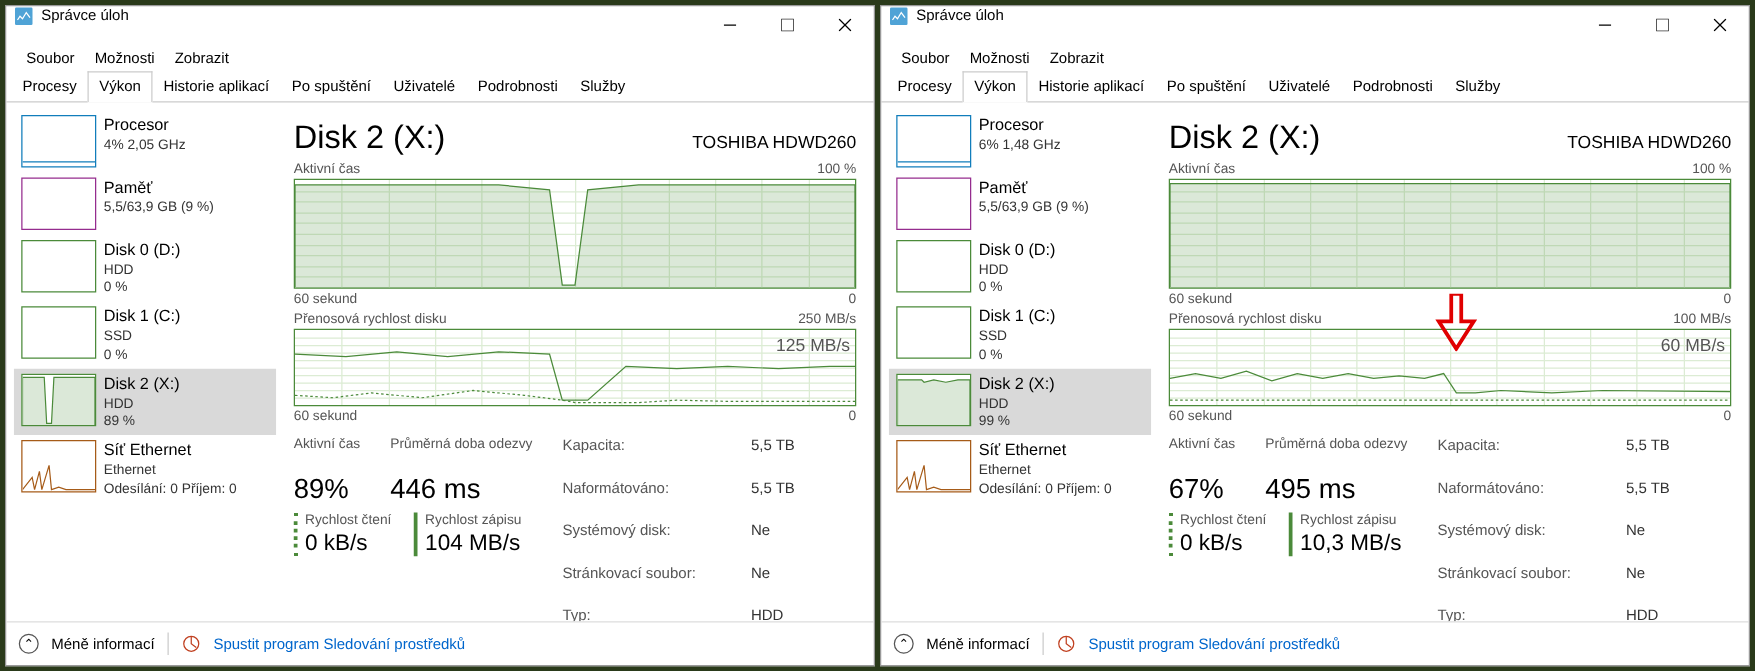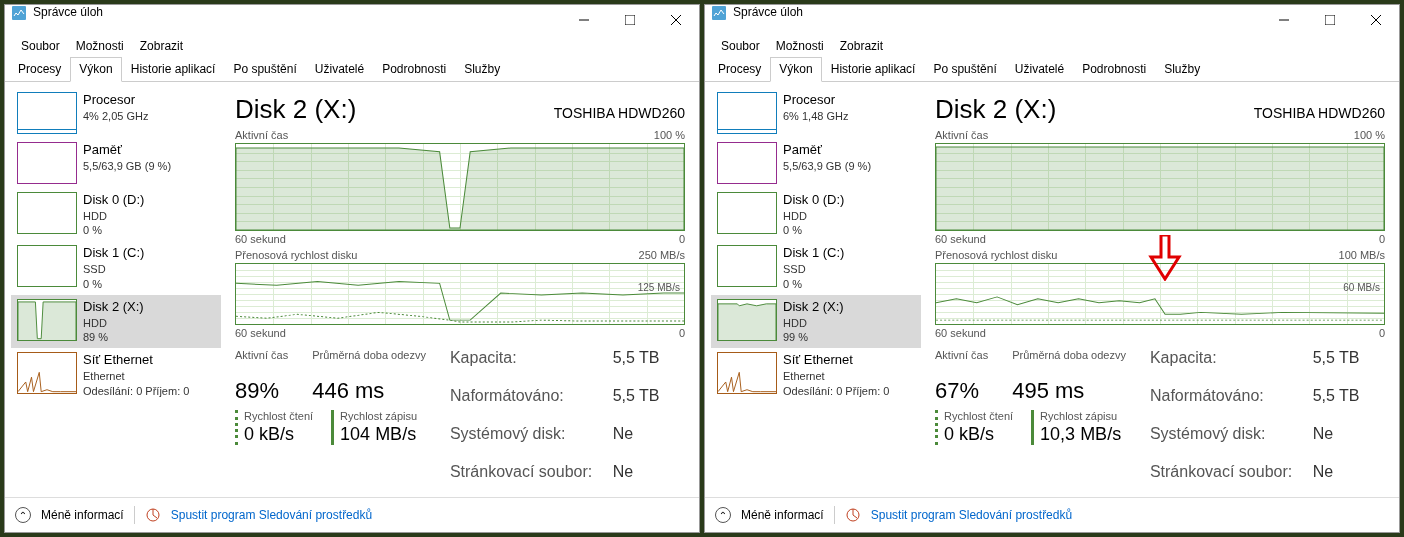--- a/index.html
+++ b/index.html
@@ -37,30 +37,30 @@
 .chart-box { border: 1px solid #4b8a3a; height: 88px; position: relative; background: #fff; margin-top: 2px; overflow: hidden; }
 .chart-box.small { height: 62px; }
 .chart-x { display: flex; justify-content: space-between; font-size: 11px; color: #555; margin-top: 2px; }
 .gridlines { position: absolute; inset: 0; }
 .gridlines .h { position: absolute; left: 0; right: 0; border-top: 1px solid #dcecd4; }
 .gridlines .v { position: absolute; top: 0; bottom: 0; border-left: 1px solid #dcecd4; }
 .chart-svg { position: absolute; inset: 0; width: 100%; height: 100%; }
 .chart-svg path { fill: rgba(75,138,58,0.2); stroke: #4b8a3a; stroke-width: 1; }
 .chart-svg path.line-only { fill: none; }
 .chart-svg path.dashed { stroke-dasharray: 2 2; fill: none; }
-.midlabel { position: absolute; right: 4px; top: 18px; font-size: 10px; color: #555; }
+.midlabel { position: absolute; right: 4px; top: 4px; font-size: 14px; color: #555; }
 .stats { display: flex; margin-top: 10px; gap: 24px; font-size: 12px; }
 .stat-col { display: flex; flex-direction: column; }
 .stat-label { font-size: 11px; color: #555; }
 .stat-big { font-size: 22px; margin-top: 17px; }
 .stat-small { font-size: 18px; margin-top: 2px; }
 .rw-block { display: flex; gap: 18px; margin-top: 6px; }
 .rw { border-left: 3px solid #4b8a3a; padding-left: 6px; }
 .rw.dashed { border-left: 3px dotted #4b8a3a; }
-.info-grid { display: grid; grid-template-columns: auto auto; column-gap: 24px; row-gap: 2px; font-size: 16px; color: #333; gap: 20px; }
+.info-grid { display: grid; grid-template-columns: auto auto; column-gap: 24px; row-gap: 2px; font-size: 12px; color: #333; gap: 20px; }
 .info-grid .lbl { color: #555; }
 .footer { border-top: 1px solid #ddd; padding: 8px 10px; display: flex; align-items: center; gap: 10px; font-size: 12px; }
 .footer .divider { width: 1px; height: 18px; background: #ccc; }
 .footer .linkish { color: #0066cc; cursor: pointer; }
 .footer-icon { width: 16px; height: 16px; }
 .footer-icon.chev { display: inline-flex; align-items: center; justify-content: center; border: 1px solid #555; border-radius: 50%; font-size: 10px; }
 .thumb-line-cpu { position: absolute; left: 0; right: 0; bottom: 3px; border-top: 1px solid #117dbb; }
 .thumb-border-cpu { border-color: #117dbb !important; }
 .thumb-border-mem { border-color: #952c8e !important; }
 .thumb-border-disk { border-color: #4b8a3a !important; }

